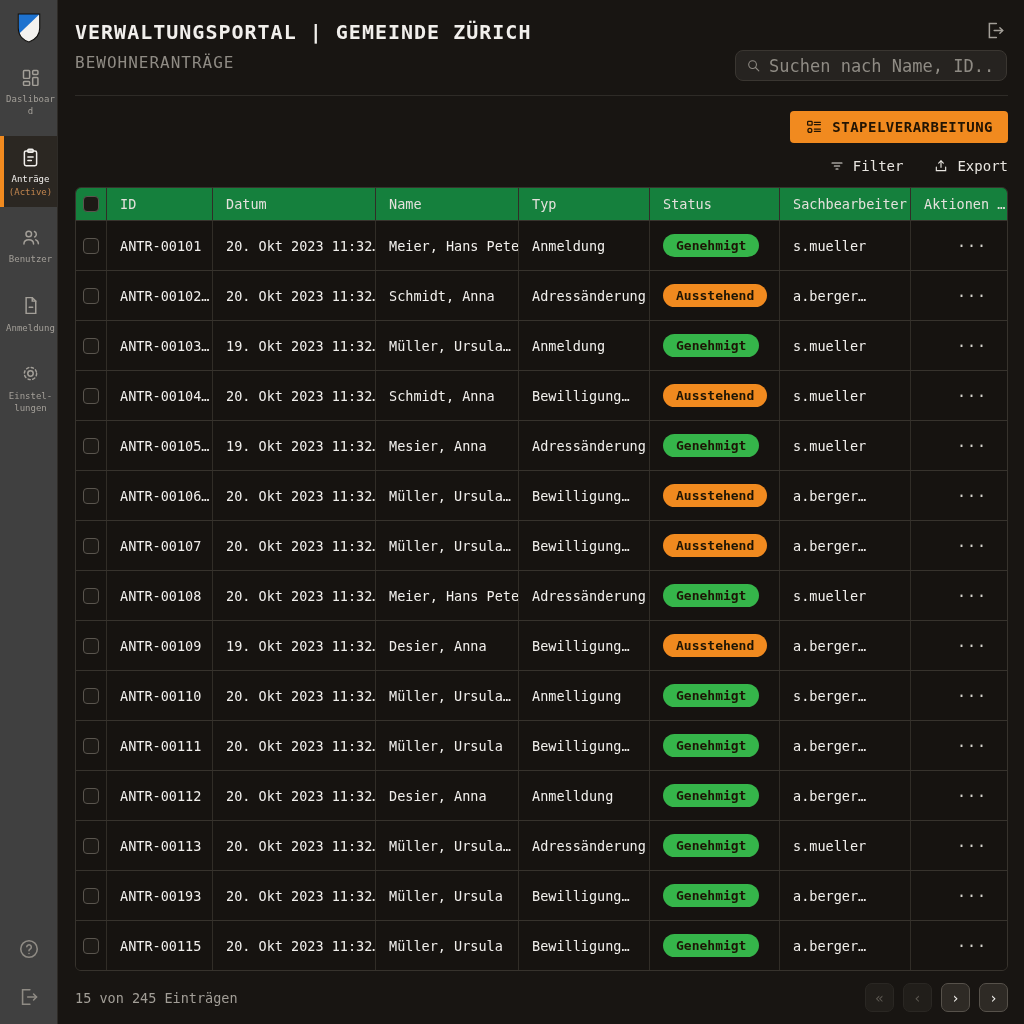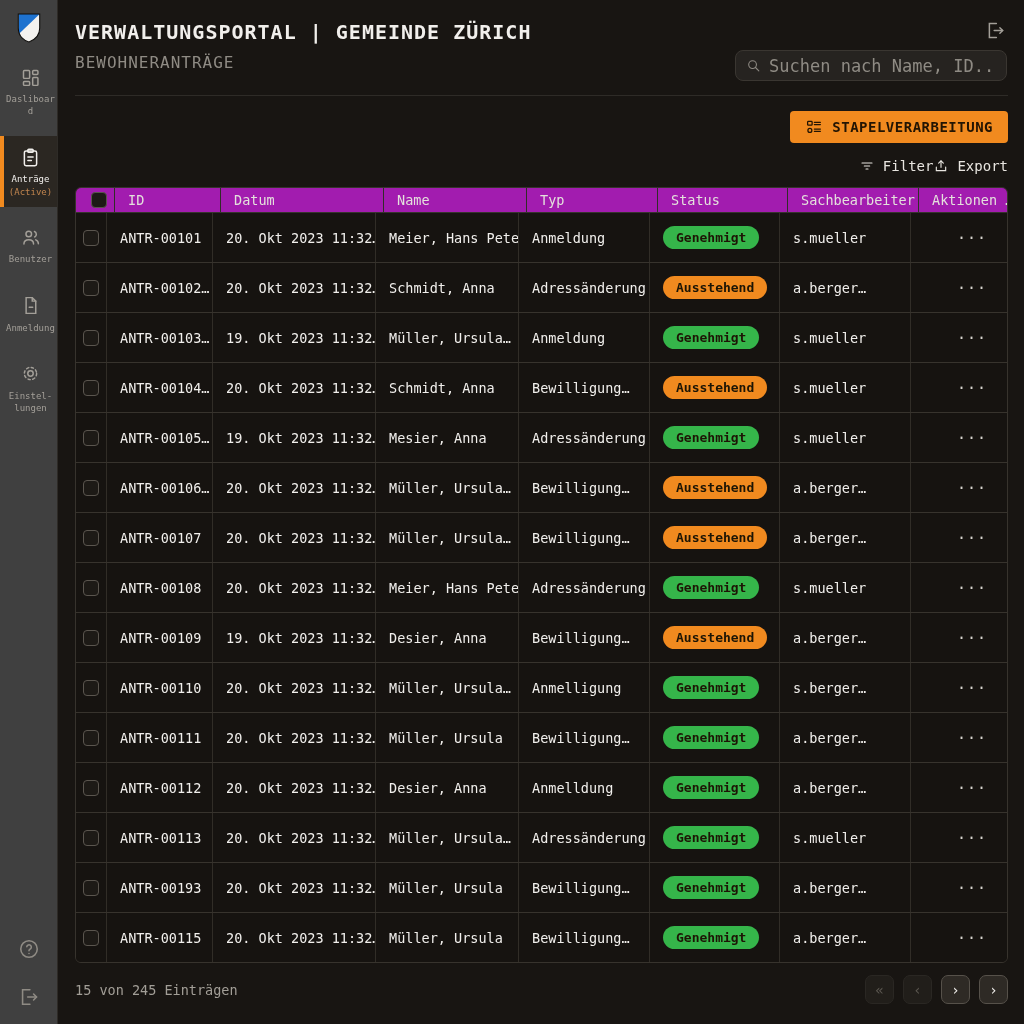--- a/index.html
+++ b/index.html
@@ -49,32 +49,32 @@
   .searchbox input::placeholder { color:#8f8b84; }
   
   .batch-row { display:flex; justify-content:flex-end; margin-top:15px; }
   .batch-btn {
     display:flex; align-items:center; gap:9px;
     background:#f18a1f; color:#221403; border:none; border-radius:4px;
     font-family:"DejaVu Sans Mono", monospace; font-size:14px; font-weight:bold;
     letter-spacing:0.5px; padding:7px 15px; cursor:pointer;
   }
   .batch-btn svg { width:18px; height:18px; }
-  .tools-row { display:flex; justify-content:flex-end; margin-top:15px;
+  .tools-row { display:flex; justify-content:flex-end; gap:30px; margin-top:15px;
     font-size:14px; color:#e8e5e0; }
   .tool { display:flex; align-items:center; gap:8px; cursor:pointer; }
   .tool svg { width:16px; height:16px; }
   
   .table { margin-top:13px; border:1px solid #37332d; border-radius:6px; overflow:hidden; }
   .thead, .trow {
     display:grid;
     grid-template-columns:30px 106px 163px 143px 131px 130px 131px 1fr;
     align-items:center;
   }
-  .thead { background:#a21caf; height:24px; color:#e4e1dc;padding-left:8px; }
+  .thead { background:#15803d; height:32px; color:#e4e1dc; }
   .trow { background:#161310; height:50px; border-top:1px solid #37332d; }
   .cell { padding-left:13px; font-size:13.5px; height:100%; display:flex; align-items:center;
     border-left:1px solid #312d27; overflow:hidden; white-space:nowrap; }
   .thead .cell { font-size:13.5px; }
   .cell:first-child { border-left:none; padding-left:0; justify-content:center; }
   .checkbox { width:16px; height:16px; border:1.5px solid #5a554e; border-radius:4px;
     background:#1d1a16; cursor:pointer; }
   .badge { font-size:13px; font-weight:bold; padding:4px 13px; border-radius:999px; color:#1d1505; }
   .cell-actions { justify-content:flex-end; padding-right:20px; color:#d8d5d0;
     letter-spacing:1px; font-size:15px; cursor:pointer; }

